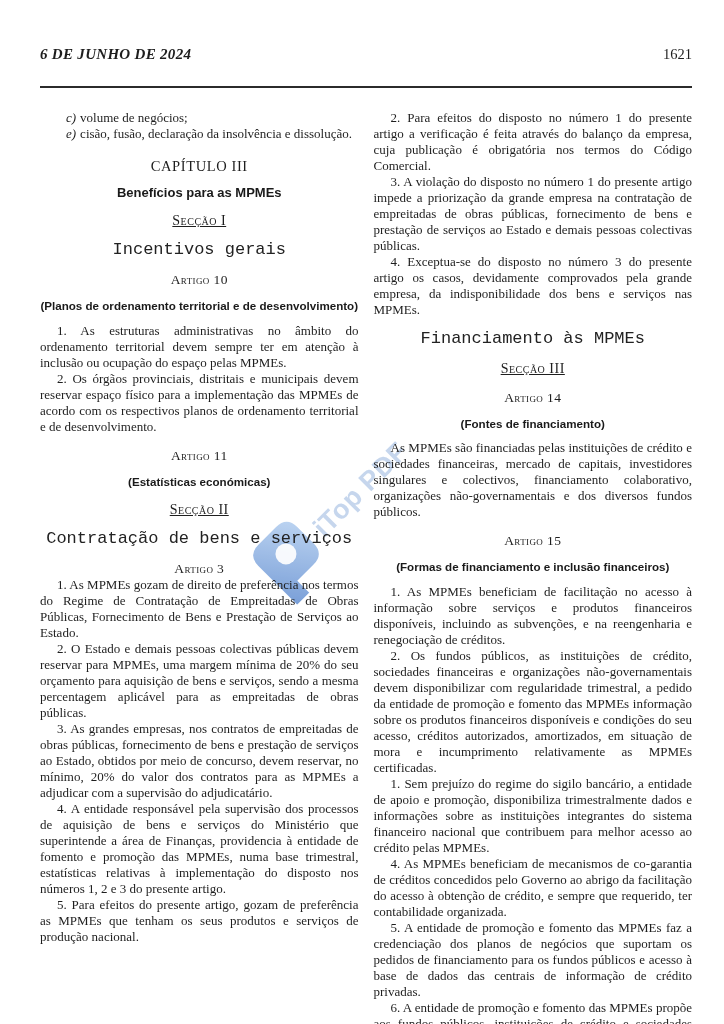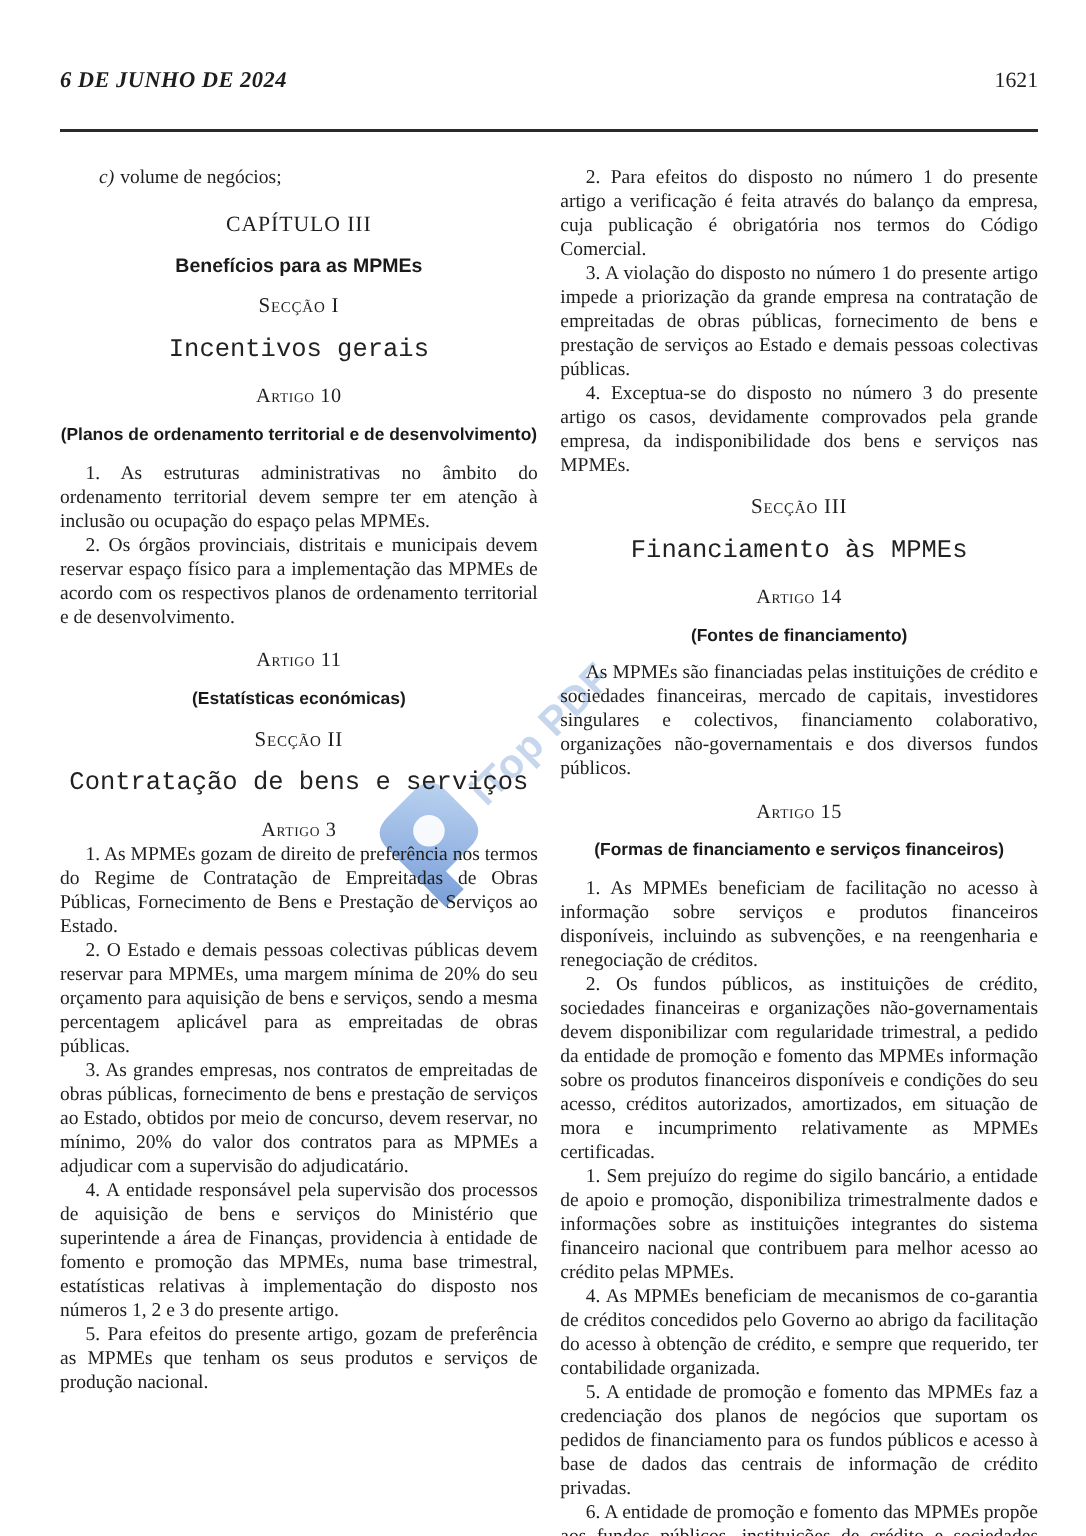--- a/index.html
+++ b/index.html
@@ -37,20 +37,21 @@
   
   .center{text-align:center;text-indent:0;}
   .cap-label{font-size:14.5px;letter-spacing:.6px;margin:16px 0 0 0;}
   .cap-title{
     font-family:"Liberation Sans", sans-serif;font-weight:bold;
     font-size:13px;margin:10px 0 0 0;color:#1a1a1a;
   }
   .sec-label{
     font-variant:small-caps;font-size:14px;letter-spacing:.5px;
     margin:13px 0 0 0;
+    text-decoration:underline;
   }
   .sec-title{
     font-family:Liberation Mono, monospace;font-size:17px;
     margin:11px 0 0 0;color:#222;
   }
   .art-label{
     font-variant:small-caps;font-size:13.5px;letter-spacing:.4px;
     margin:13px 0 0 0;
   }
   .art-title{
@@ -97,20 +98,21 @@
   <div class="hdr">
     <span class="date">6 DE JUNHO DE 2024</span>
     <span class="pageno">1621</span>
   </div>
 
   <div class="columns">
 
     <section class="col">
 
       <p class="li"><span class="marker">c)</span><span>volume de negócios;</span></p>
+      <p class="li"><span class="marker">e)</span><span>cisão, fusão, declaração da insolvência e dissolução.</span></p>
 
       <p class="center cap-label">CAPÍTULO III</p>
       <p class="center cap-title">Benefícios para as MPMEs</p>
 
       <p class="center sec-label">Secção I</p>
       <p class="center sec-title">Incentivos gerais</p>
 
       <p class="center art-label">Artigo 10</p>
       <p class="center art-title">(Planos de ordenamento territorial e de desenvolvimento)</p>
       <p class="p">1. As estruturas administrativas no âmbito do ordenamento territorial devem sempre ter em atenção à inclusão ou ocupação do espaço pelas MPMEs.</p>
@@ -130,29 +132,29 @@
       <p class="p">5. Para efeitos do presente artigo, gozam de preferência as MPMEs que tenham os seus produtos e serviços de produção nacional.</p>
 
     </section>
 
     <section class="col">
 
       <p class="p">2. Para efeitos do disposto no número 1 do presente artigo a verificação é feita através do balanço da empresa, cuja publicação é obrigatória nos termos do Código Comercial.</p>
       <p class="p">3. A violação do disposto no número 1 do presente artigo impede a priorização da grande empresa na contratação de empreitadas de obras públicas, fornecimento de bens e prestação de serviços ao Estado e demais pessoas colectivas públicas.</p>
       <p class="p">4. Exceptua-se do disposto no número 3 do presente artigo os casos, devidamente comprovados pela grande empresa, da indisponibilidade dos bens e serviços nas MPMEs.</p>
 
+      <p class="center sec-title">Financiamento às MPMEs</p>
       <p class="center sec-label">Secção III</p>
-      <p class="center sec-title">Financiamento às MPMEs</p>
 
       <p class="center art-label">Artigo 14</p>
       <p class="center art-title">(Fontes de financiamento)</p>
       <p class="p">As MPMEs são financiadas pelas instituições de crédito e sociedades financeiras, mercado de capitais, investidores singulares e colectivos, financiamento colaborativo, organizações não-governamentais e dos diversos fundos públicos.</p>
 
       <p class="center art-label">Artigo 15</p>
-      <p class="center art-title">(Formas de financiamento e serviços financeiros)</p>
+      <p class="center art-title">(Formas de financiamento e inclusão financeiros)</p>
       <p class="p">1. As MPMEs beneficiam de facilitação no acesso à informação sobre serviços e produtos financeiros disponíveis, incluindo as subvenções, e na reengenharia e renegociação de créditos.</p>
       <p class="p">2. Os fundos públicos, as instituições de crédito, sociedades financeiras e organizações não-governamentais devem disponibilizar com regularidade trimestral, a pedido da entidade de promoção e fomento das MPMEs informação sobre os produtos financeiros disponíveis e condições do seu acesso, créditos autorizados, amortizados, em situação de mora e incumprimento relativamente as MPMEs certificadas.</p>
       <p class="p">1. Sem prejuízo do regime do sigilo bancário, a entidade de apoio e promoção, disponibiliza trimestralmente dados e informações sobre as instituições integrantes do sistema financeiro nacional que contribuem para melhor acesso ao crédito pelas MPMEs.</p>
       <p class="p">4. As MPMEs beneficiam de mecanismos de co-garantia de créditos concedidos pelo Governo ao abrigo da facilitação do acesso à obtenção de crédito, e sempre que requerido, ter contabilidade organizada.</p>
       <p class="p">5. A entidade de promoção e fomento das MPMEs faz a credenciação dos planos de negócios que suportam os pedidos de financiamento para os fundos públicos e acesso à base de dados das centrais de informação de crédito privadas.</p>
       <p class="p">6. A entidade de promoção e fomento das MPMEs propõe aos fundos públicos, instituições de crédito e sociedades financeiras condições de acesso ao financiamento que sejam sustentáveis para as empresas.</p>
 
     </section>
   </div>
 </div>

